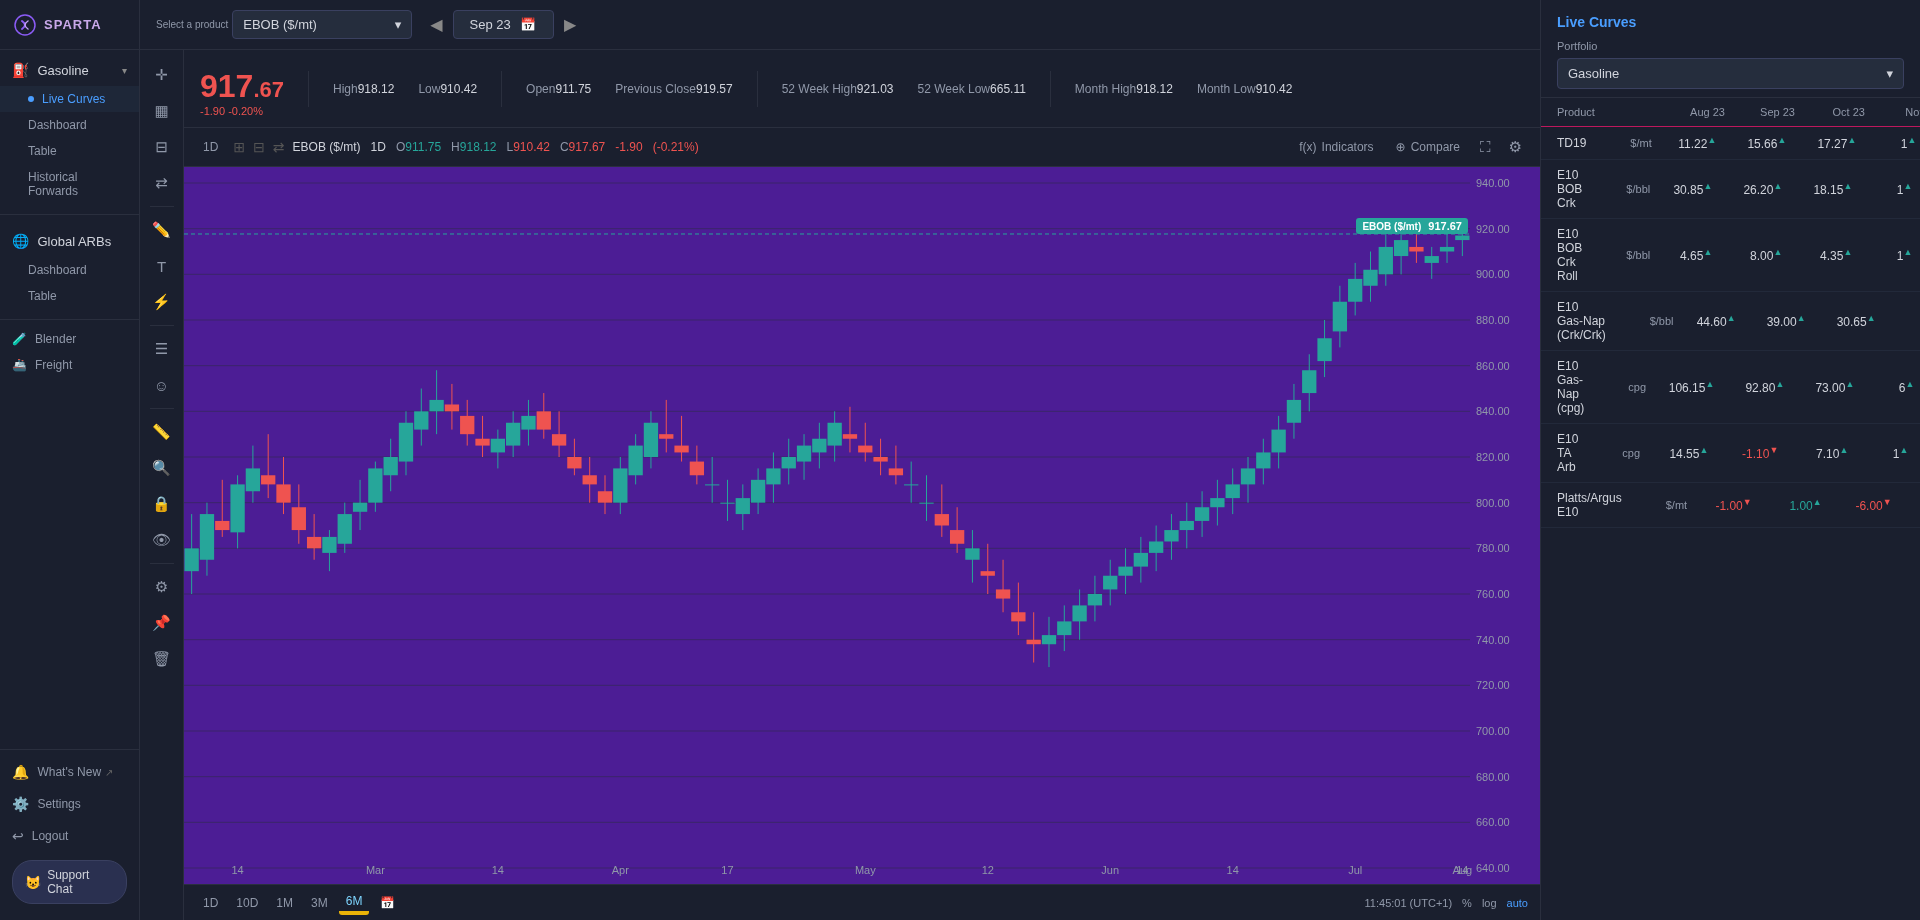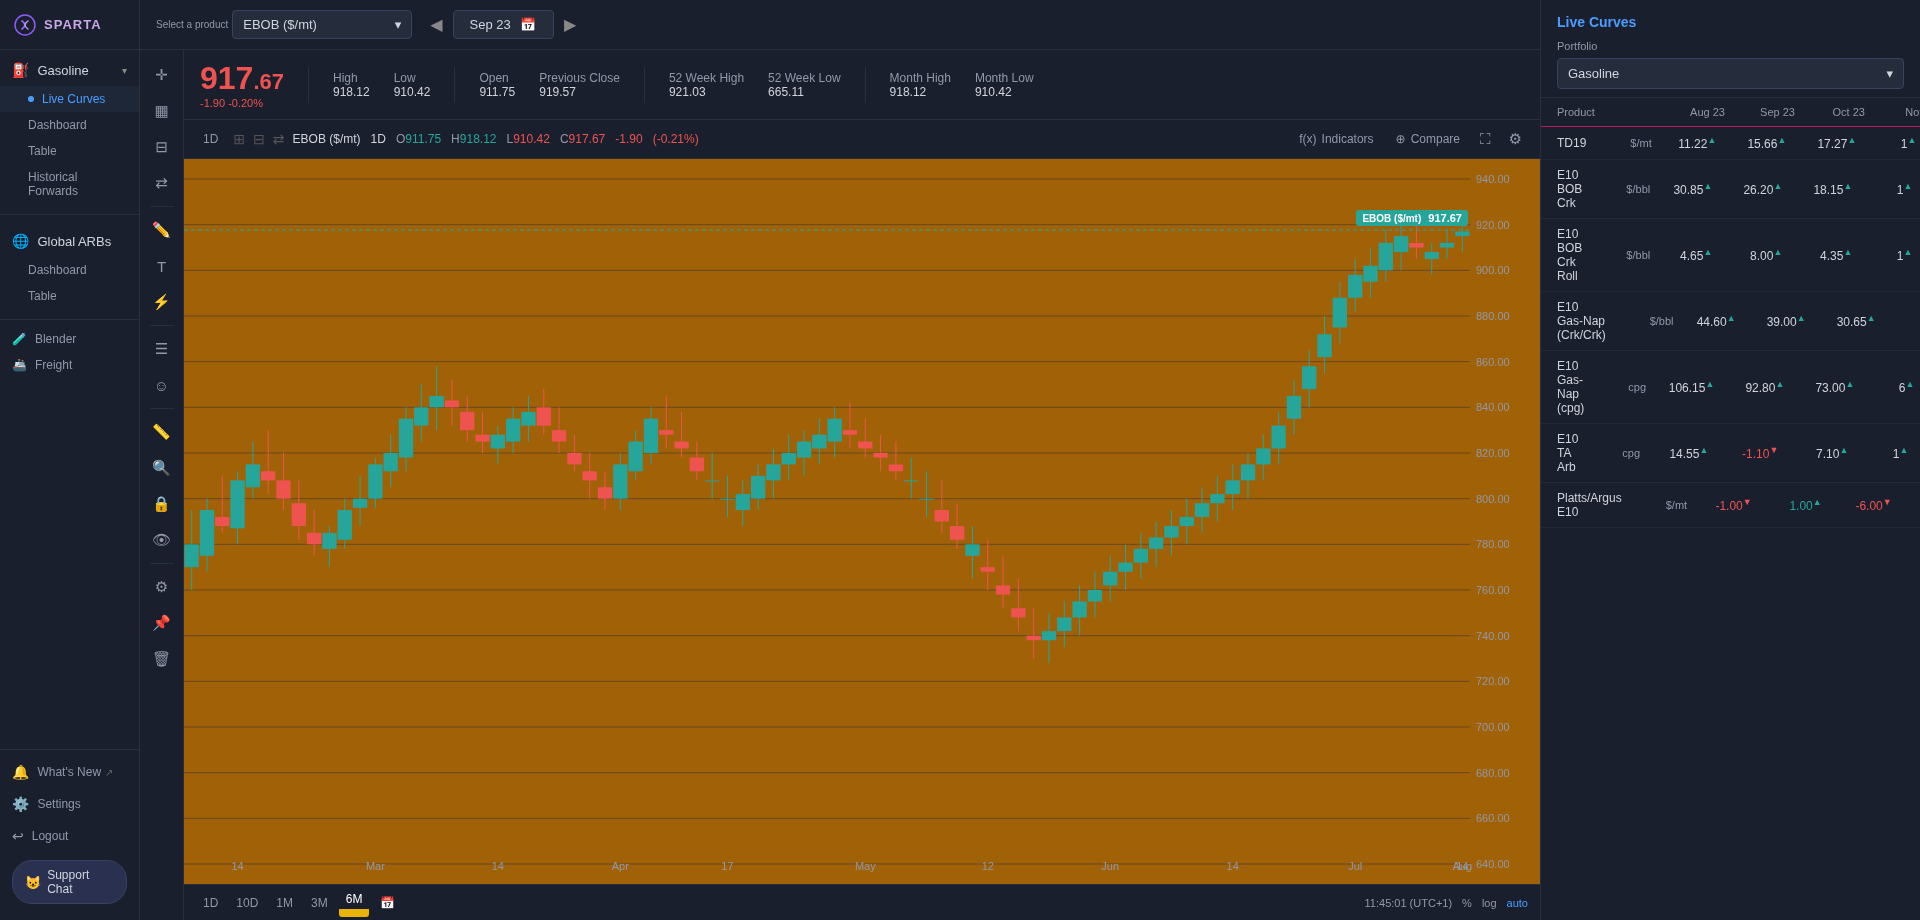--- a/index.html
+++ b/index.html
@@ -207,21 +207,21 @@
       display: flex;
       align-items: center;
       gap: 24px;
     }
     .price-main {
       display: flex;
       flex-direction: column;
     }
     .price-stat {
       display: flex;
-      flex-direction: column;
+      flex-direction: row;
       font-size: 12px;
     }
     .price-stat-label { color: #9098a9; }
     .price-stat-value { color: #d1d4dc; font-weight: 500; }
     .price-divider { width: 1px; height: 36px; background: #2a2f3e; }
 
     
     .chart-toolbar {
       display: flex;
       align-items: center;
@@ -255,21 +255,21 @@
       cursor: pointer;
       color: #9098a9;
       font-size: 15px;
     }
 
     
     .canvas-area {
       flex: 1;
       position: relative;
       overflow: hidden;
-      background: #a16207;
+      background: #4c1d95;
     }
     .canvas-svg {
       width: 100%;
       height: 100%;
     }
 
     
     .bottom-bar {
       display: flex;
       align-items: center;
@@ -280,22 +280,22 @@
       gap: 4px;
     }
     .time-btn {
       padding: 3px 7px;
       border-radius: 3px;
       font-size: 12px;
       color: #9098a9;
       cursor: pointer;
     }
     .time-btn.active {
-      color: #ffffff;
-      border-bottom: 8px solid #eab308;
+      color: #7dd3fc;
+      border-bottom: 4px solid #eab308;
     }
     .bottom-right {
       margin-left: auto;
       display: flex;
       align-items: center;
       gap: 10px;
       font-size: 11px;
       color: #9098a9;
     }
     .auto-btn { color: #4a9eff; cursor: pointer; }
@@ -510,21 +510,21 @@
       <div class="tool-btn" title="Settings">⚙</div>
       <div class="tool-btn" title="Pin">📌</div>
       <div class="tool-btn" title="Delete">🗑</div>
     </div>
 
     <div class="chart-main">
 
       <div class="price-header">
         <div class="price-main">
           <div style="display:flex;align-items:baseline;">
-            <span style="font-size:32px;font-weight:700;color:#ef5350;">917</span>
+            <span style="font-size:32px;font-weight:700;color:#ef5350;margin-top:8px;">917</span>
             <span style="font-size:22px;font-weight:700;color:#ef5350;">.67</span>
           </div>
           <div style="font-size:11px;color:#ef5350;">
             <span>-1.90</span>
             <span>-0.20%</span>
           </div>
         </div>
         <div class="price-divider"></div>
         <div class="price-stat">
           <span class="price-stat-label">High</span>

